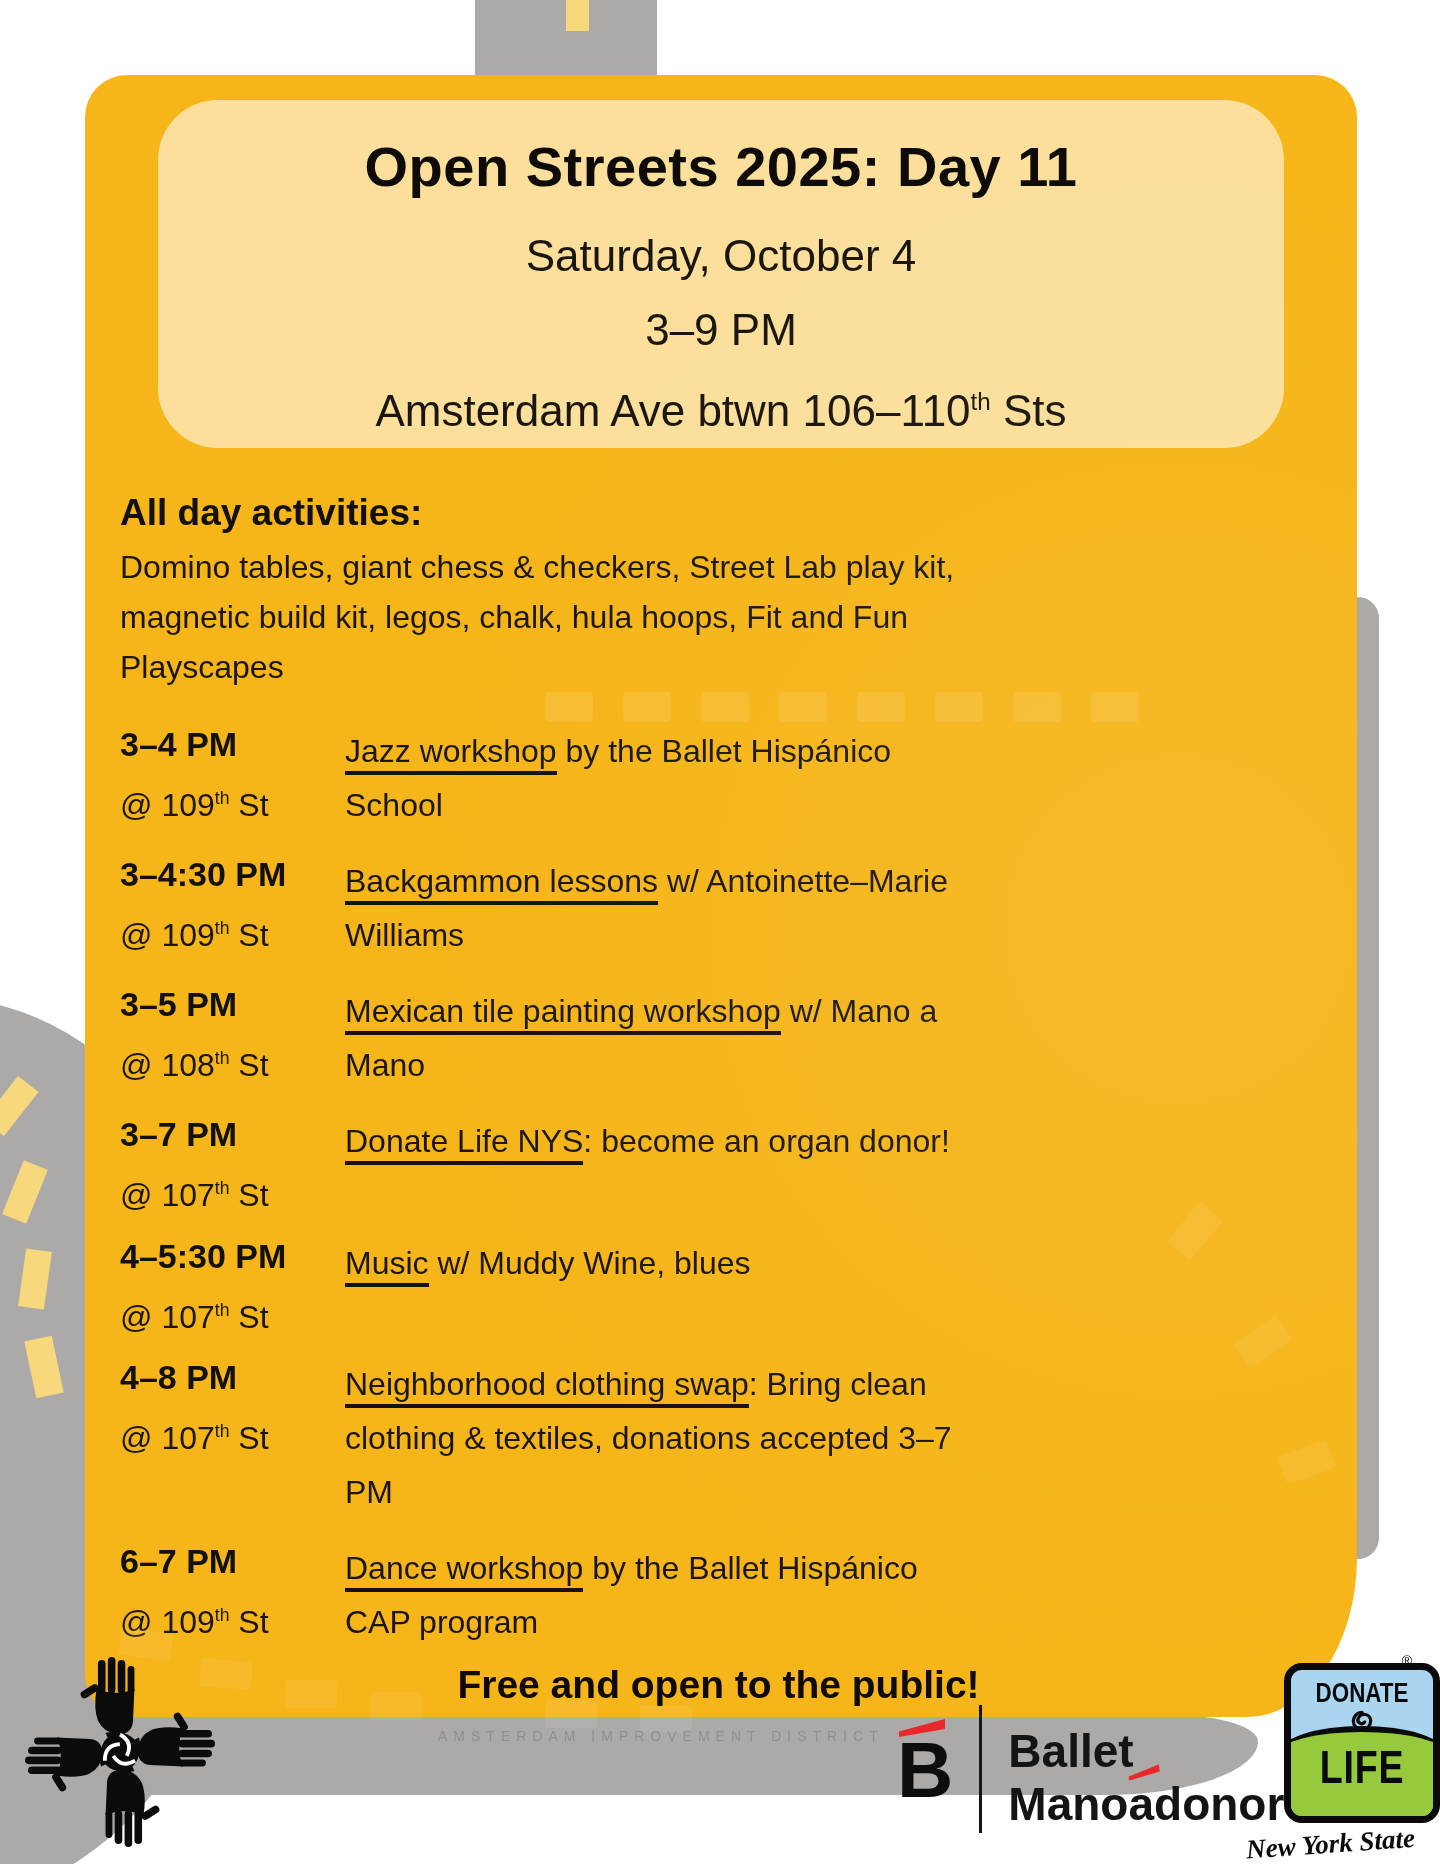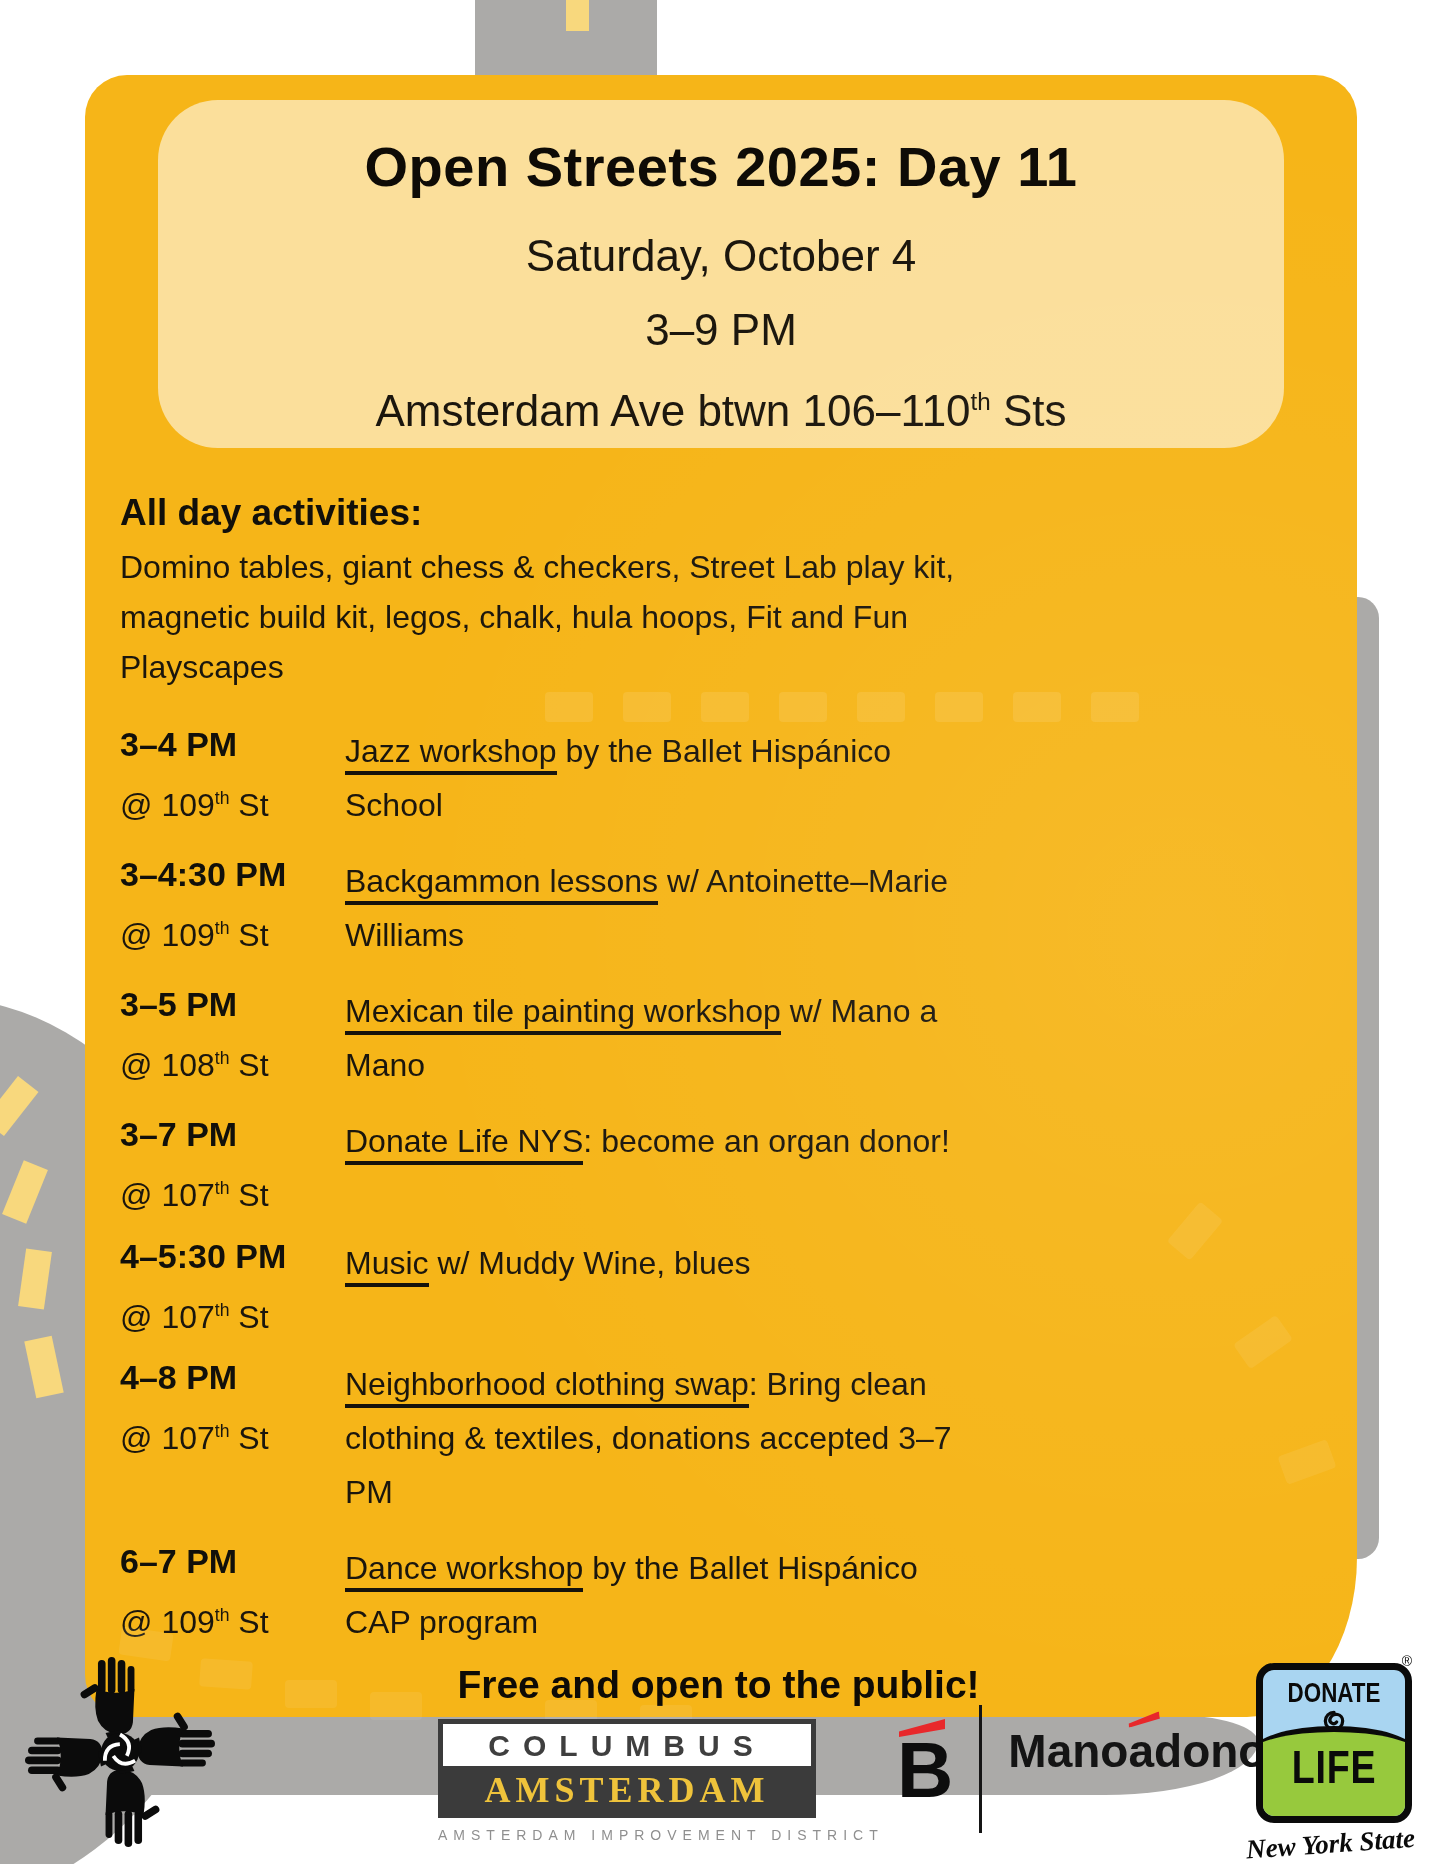--- a/index.html
+++ b/index.html
@@ -87,21 +87,21 @@
     clip-path:polygon(0 70%,100% 0,100% 55%,0 100%);}
   .bh-b{font-size:78px;font-weight:bold;line-height:70px;color:#0d0d0d;letter-spacing:-2px;}
   .bh-bar{width:3px;height:128px;background:#151515;margin:-10px 26px 0 28px;}
   .bh-names{margin-top:10px;font-size:46px;line-height:53px;font-weight:bold;color:#141414;}
   .acc-a{position:relative;display:inline-block;}
   .red-quad{position:absolute;top:-12px;left:0px;width:32px;height:13px;background:#E8282B;
     clip-path:polygon(0 70%,100% 0,100% 55%,0 100%);transform:rotate(-6deg);}
   
   .dl{left:1256px;top:1663px;width:150px;}
   .dl-box{position:relative;width:142px;height:146px;background:#A9D5F1;border:7px solid #0A0A0A;
-    border-radius:18px;overflow:hidden;box-sizing:content-box;}
+    border-radius:18px;overflow:hidden;box-sizing:content-box;margin-left:28px;}
   .dl-donate{margin-top:7px;text-align:center;font-size:28px;font-weight:bold;color:#0A0A0A;
     transform:scaleX(0.8);letter-spacing:0;}
   .dl-spiral{display:block;margin:-1px auto 0;}
   .dl-green{position:absolute;left:-12px;bottom:0;width:166px;height:84px;background:#97C93D;
     border-top:6px solid #0A0A0A;border-radius:50% 50% 0 0 / 30% 30% 0 0;}
   .dl-life{text-align:center;font-size:47px;line-height:50px;font-weight:bold;color:#0A0A0A;
     transform:scaleX(0.8);margin-top:10px;letter-spacing:1px;}
   .dl-reg{position:absolute;top:-12px;right:-12px;font-size:14px;color:#0A0A0A;}
   .dl-script{margin-top:6px;margin-left:-10px;font-family:"Liberation Serif", serif;font-style:italic;
     font-weight:bold;font-size:27px;color:#0A0A0A;transform:rotate(-4deg);white-space:nowrap;}
@@ -231,34 +231,31 @@
       <use href="#hand" transform="rotate(180 125 125)"></use>
       <use href="#hand" transform="rotate(270 125 125)"></use>
       <circle cx="125" cy="125" r="25" fill="#0b0b0b"></circle>
       <path d="M125 102 q18 10 9 28" stroke="#fff" stroke-width="5" fill="none"></path>
       <path d="M125 102 q18 10 9 28" stroke="#fff" stroke-width="5" fill="none" transform="rotate(120 125 125)"></path>
       <path d="M125 102 q18 10 9 28" stroke="#fff" stroke-width="5" fill="none" transform="rotate(240 125 125)"></path>
     </svg>
   </div>
 
   <div class="footer-item ca">
-    <div class="ca-box">
-      <div class="ca-r1">COLUMBUS</div>
-      <div class="ca-r2">AMSTERDAM</div>
-    </div>
     <div class="ca-cap">AMSTERDAM IMPROVEMENT DISTRICT</div>
   </div>
 
   <div class="footer-item bh">
     <div class="bh-mark">
       <div class="bh-acc"></div>
       <span class="bh-b">B</span>
     </div>
     <div class="bh-bar"></div>
     <div class="bh-names">
+      <div>Ballet</div>
       <div><span>Mano</span><span class="acc-a"><span>a</span><i class="red-quad"></i></span><span>donor</span></div>
     </div>
   </div>
 
   <div class="footer-item dl">
     <div class="dl-box">
       <div class="dl-donate">DONATE</div>
       <svg class="dl-spiral" width="26" height="26" viewBox="0 0 24 24">
         <path d="M12 4 A8 8 0 1 0 20 12 A6 6 0 0 0 8.5 9.5 A3.5 3.5 0 0 0 14.5 13" fill="none" stroke="#0A0A0A" stroke-width="3" stroke-linecap="round"></path>
       </svg>

